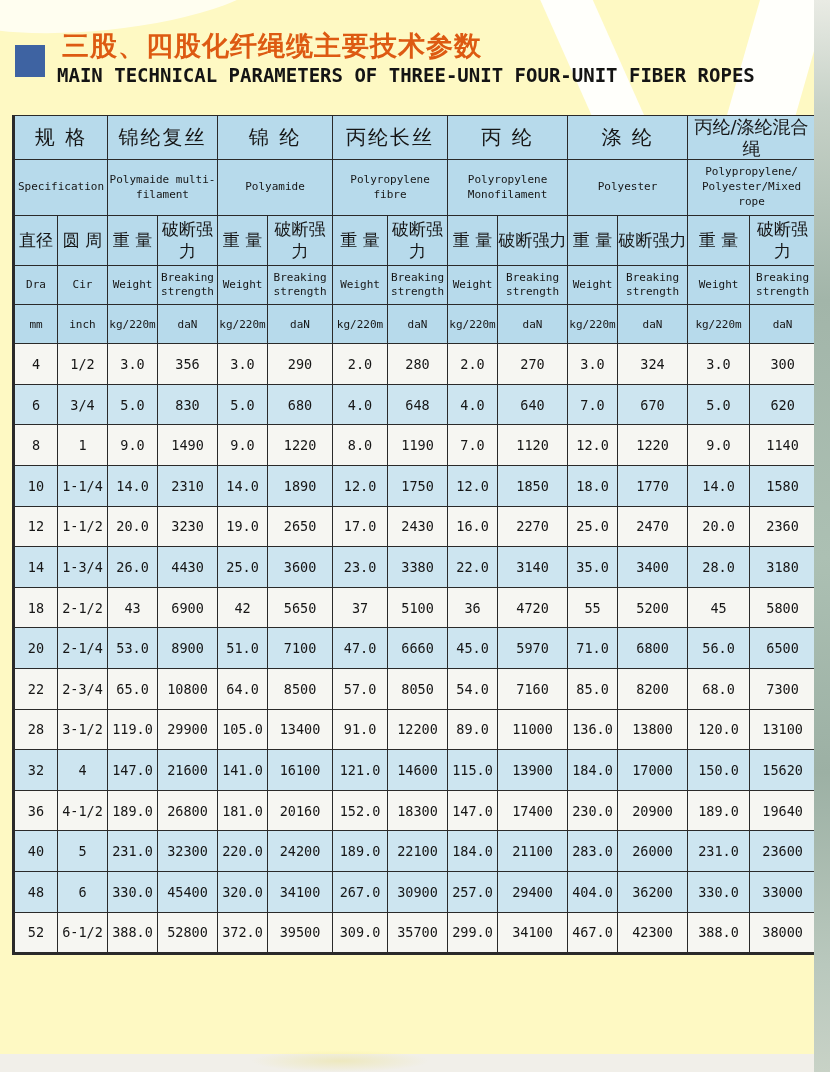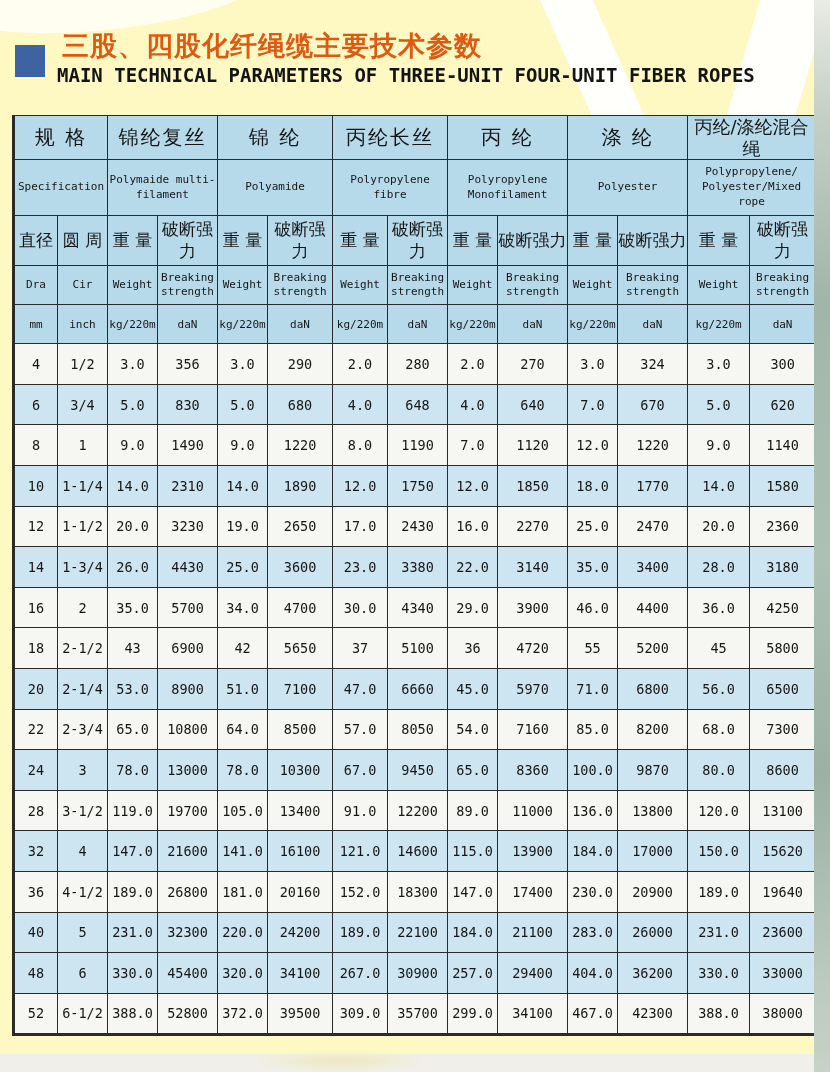--- a/index.html
+++ b/index.html
@@ -254,36 +254,20 @@
           <td>23.0</td>
           <td>3380</td>
           <td>22.0</td>
           <td>3140</td>
           <td>35.0</td>
           <td>3400</td>
           <td>28.0</td>
           <td>3180</td>
         </tr>
         <tr>
-          <td>16</td>
-          <td>2</td>
-          <td>35.0</td>
-          <td>5700</td>
-          <td>34.0</td>
-          <td>4700</td>
-          <td>30.0</td>
-          <td>4340</td>
-          <td>29.0</td>
-          <td>3900</td>
-          <td>46.0</td>
-          <td>4400</td>
-          <td>36.0</td>
-          <td>4250</td>
-        </tr>
-        <tr>
           <td>18</td>
           <td>2-1/2</td>
           <td>43</td>
           <td>6900</td>
           <td>42</td>
           <td>5650</td>
           <td>37</td>
           <td>5100</td>
           <td>36</td>
           <td>4720</td>
@@ -317,41 +301,25 @@
           <td>8500</td>
           <td>57.0</td>
           <td>8050</td>
           <td>54.0</td>
           <td>7160</td>
           <td>85.0</td>
           <td>8200</td>
           <td>68.0</td>
           <td>7300</td>
         </tr>
-        <tr class="shaded">
-          <td>24</td>
-          <td>3</td>
-          <td>78.0</td>
-          <td>13000</td>
-          <td>78.0</td>
-          <td>10300</td>
-          <td>67.0</td>
-          <td>9450</td>
-          <td>65.0</td>
-          <td>8360</td>
-          <td>100.0</td>
-          <td>9870</td>
-          <td>80.0</td>
-          <td>8600</td>
-        </tr>
         <tr>
           <td>28</td>
           <td>3-1/2</td>
           <td>119.0</td>
-          <td>19700</td>
+          <td>29900</td>
           <td>105.0</td>
           <td>13400</td>
           <td>91.0</td>
           <td>12200</td>
           <td>89.0</td>
           <td>11000</td>
           <td>136.0</td>
           <td>13800</td>
           <td>120.0</td>
           <td>13100</td>

